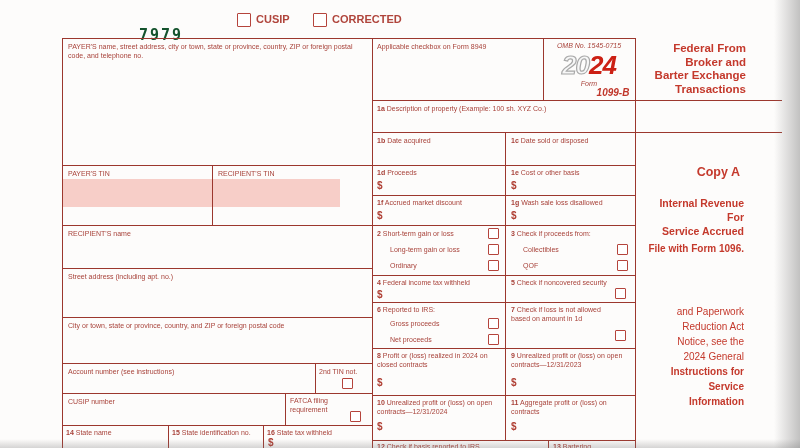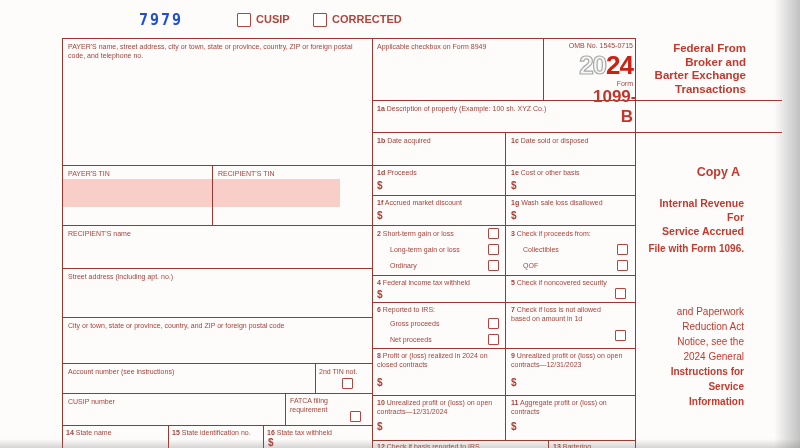--- a/index.html
+++ b/index.html
@@ -10,28 +10,28 @@
   .hl{height:1px;} .vl{width:1px;}
   
   .t{position:absolute;font-size:7px;line-height:8.5px;color:#a8423a;}
   .t b{font-weight:bold;}
   .dol{position:absolute;font-size:10px;line-height:10px;font-weight:700;color:#b04035;}
   .cb{position:absolute;width:9px;height:9px;border:1px solid #b5443c;background:#fff;border-radius:1px;}
   .cb.big{width:12px;height:12px;}
   .pink{position:absolute;background:#f7cec8;}
   .rr{color:#c4392c;text-align:right;position:absolute;}
   .code{position:absolute;font-family:"DejaVu Sans Mono",monospace;font-weight:bold;
-        font-size:15px;letter-spacing:2px;color:#1d4ed8;}
+        font-size:15px;letter-spacing:2px;color:#14532d;margin-top:15px;}
   .hdrlbl{position:absolute;font-size:11px;font-weight:bold;color:#b0453c;}
-  .omb{position:absolute;text-align:right;color:#a8423a;}
+  .omb{position:absolute;text-align:center;color:#a8423a;font-style:italic;}
   .yr{font-size:26px;font-weight:bold;letter-spacing:-1px;line-height:26px;}
   .yr .o{color:#f7f7f7;-webkit-text-stroke:1.2px #a9a9a9;}
   .yr .r{color:#cc2014;}
   .fnum{font-size:7px;color:#a8423a;}
-  .fnum b{font-size:17px;color:#c0362a;margin-left:48px;}
+  .fnum b{font-size:10px;color:#c0362a;margin-left:48px;}
   
   #edge-r{position:absolute;right:0;top:0;width:26px;height:448px;
           background:linear-gradient(to right,rgba(130,130,130,0),rgba(135,135,135,.5));}
   #edge-b{position:absolute;left:0;bottom:0;width:800px;height:9px;
           background:linear-gradient(to bottom,rgba(120,120,120,0),rgba(120,120,120,.3));}
 </style>
 </head>
 <body>
 
 <div id="stage">

